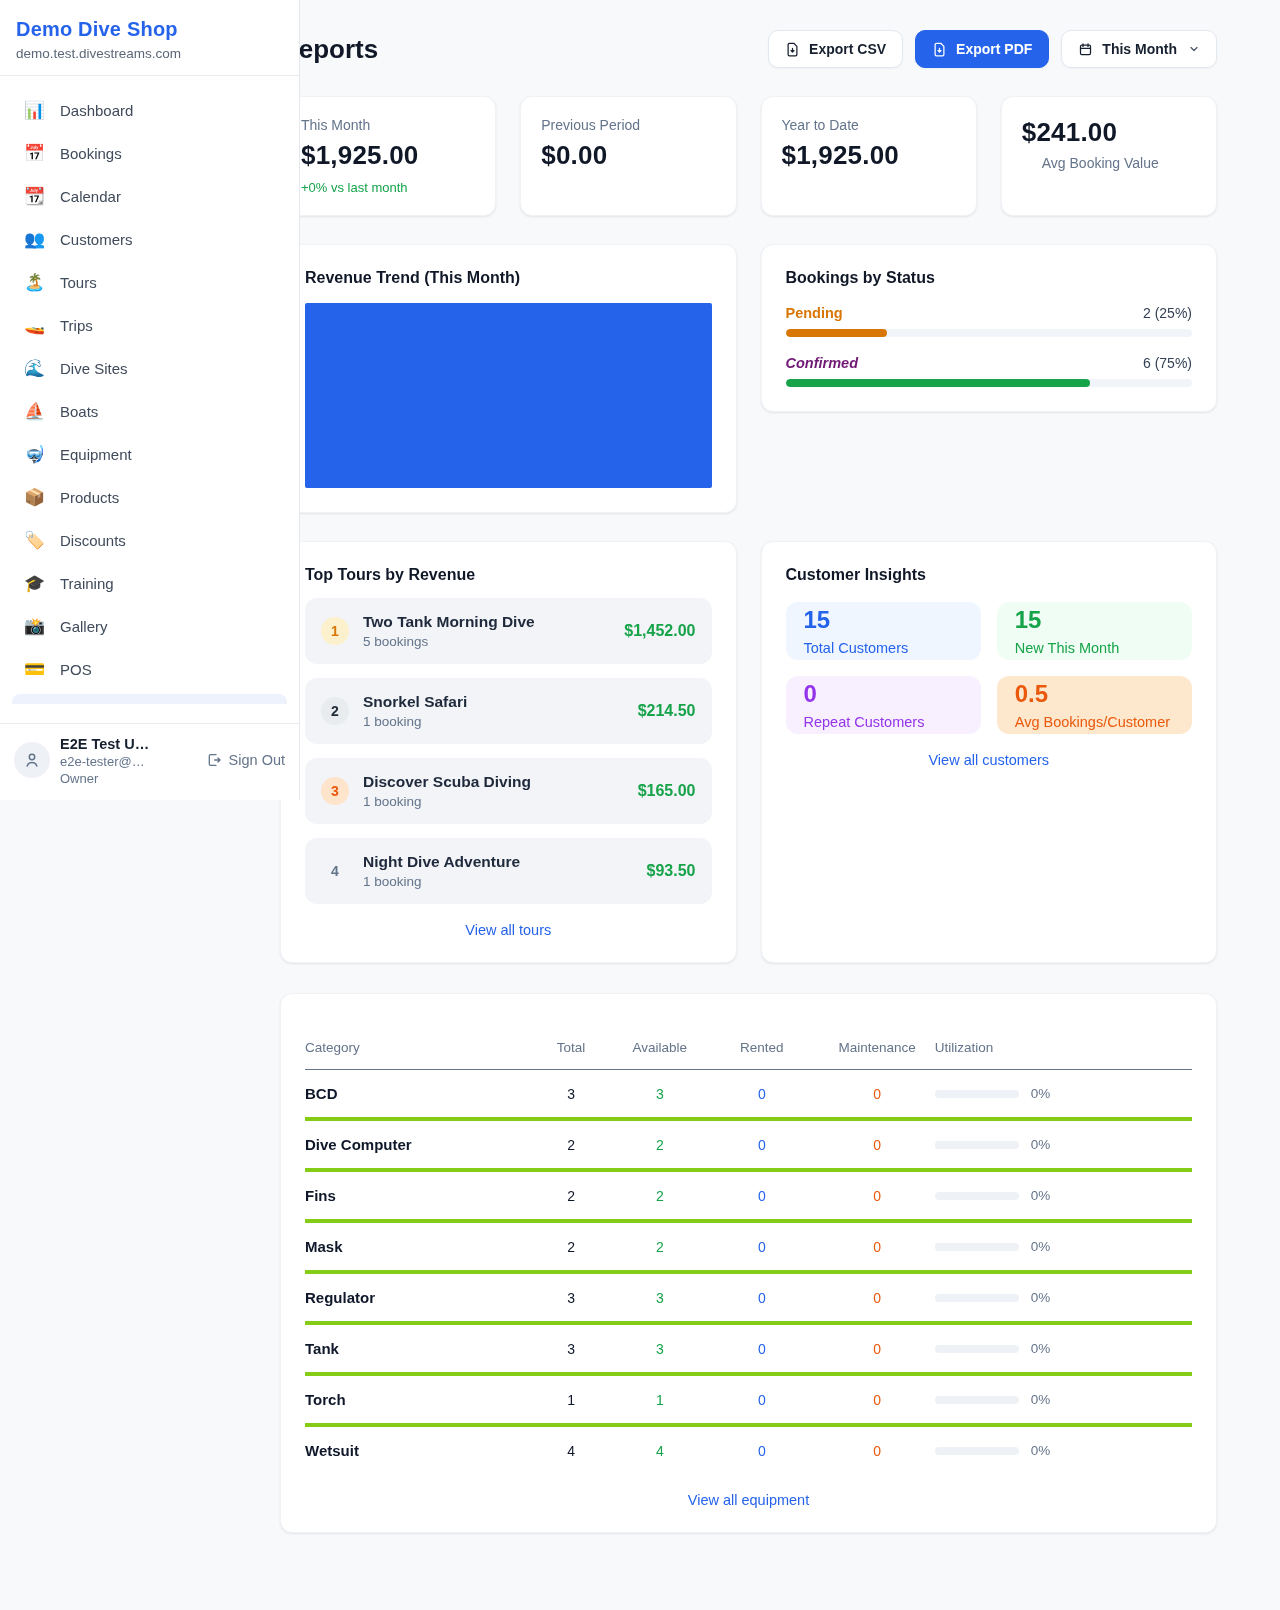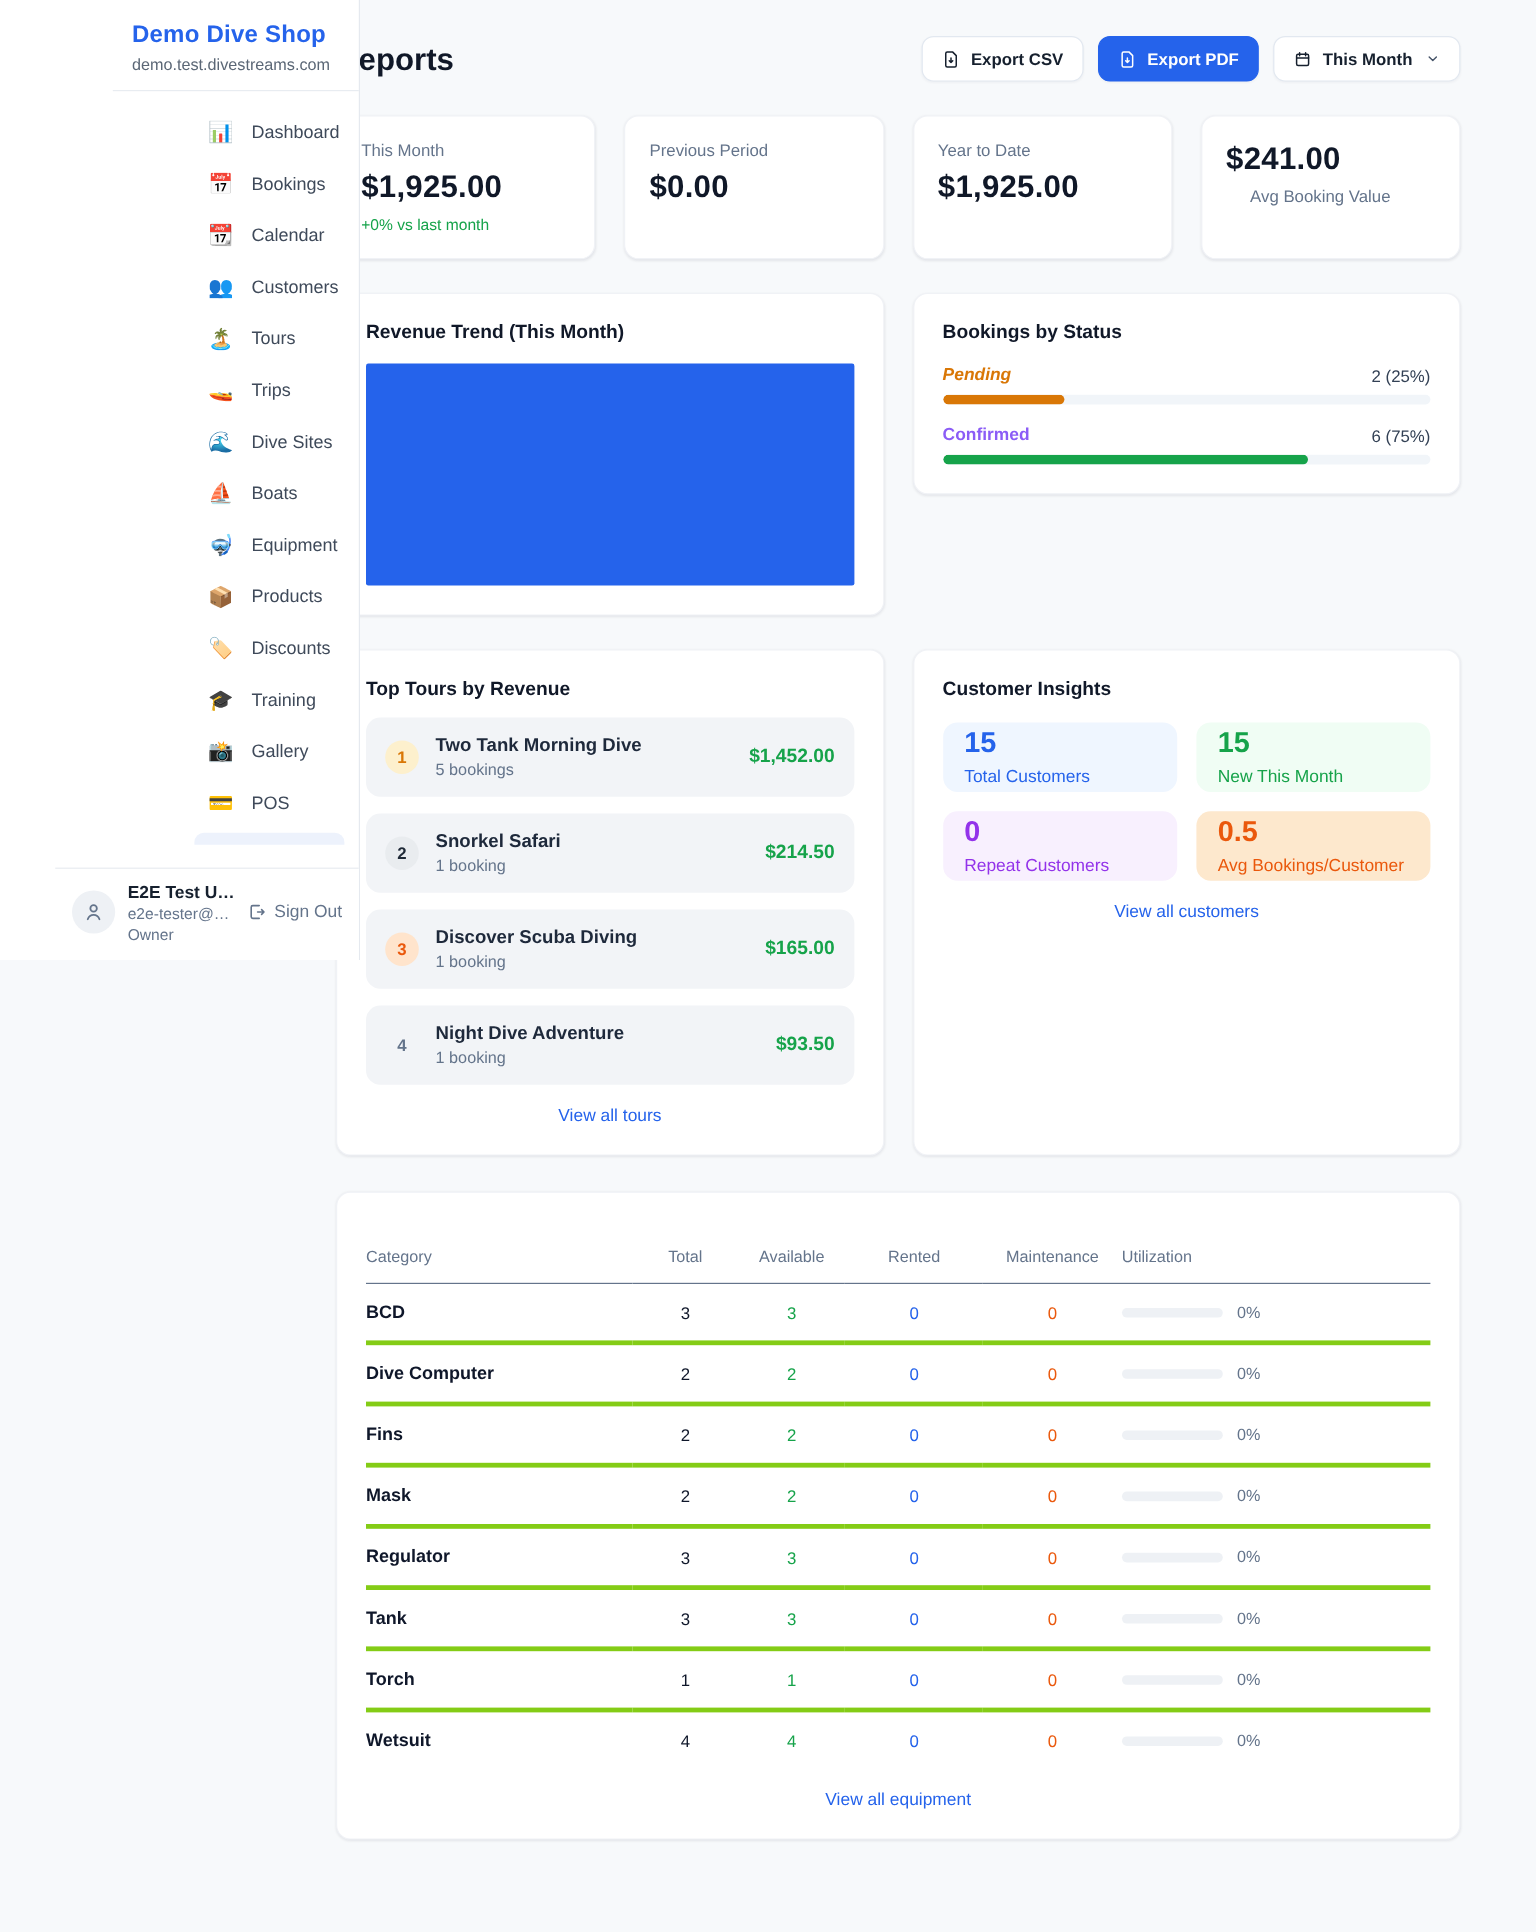--- a/index.html
+++ b/index.html
@@ -8,21 +8,21 @@
     font-family:"Liberation Sans", sans-serif;
     background:#f7f9fb;
     color:#0f172a;
     position:relative;
     overflow:hidden;
   }
   
   .sidebar {
     position:absolute; left:0; top:0; width:300px; height:800px;
     background:#ffffff; border-right:1px solid #e5e9ef;
-    display:flex; flex-direction:column;align-items:flex-end;
+    display:flex; flex-direction:column;
   }
   .side-header { padding:18px 24px 14px 16px; border-bottom:1px solid #e8ecf1; }
   .side-title { color:#2563eb; font-size:20px; font-weight:800; letter-spacing:.2px; }
   .side-sub { color:#5b6776; font-size:13.5px; margin-top:5px; }
   .nav { flex:1; padding-top:16px; overflow:hidden; }
   .nav-item {
     display:flex; align-items:center; gap:14px;
     height:36px; margin:0 0 7px 0; padding:0 16px 0 24px;
     cursor:pointer;
   }
@@ -270,30 +270,30 @@
 
     <div class="grid2 top-align">
       <div class="card card-pad">
         <div class="card-title">Revenue Trend (This Month)</div>
         <div class="chart-rect" style="background: rgb(37, 99, 235);"></div>
       </div>
       <div class="card card-pad">
         <div class="card-title">Bookings by Status</div>
         <div class="status-group">
           <div class="status-row">
-            <span class="status-label" style="color: rgb(217, 119, 6); font-style: italic;">Pending</span>
+            <span class="status-label" style="color: rgb(217, 119, 6);">Pending</span>
             <span class="status-value">2 (25%)</span>
           </div>
           <div class="sbar">
             <span style="width: 25%; background: rgb(217, 119, 6);"></span>
           </div>
         </div>
         <div class="status-group">
           <div class="status-row">
-            <span class="status-label" style="color: #8b5cf6;">Confirmed</span>
+            <span class="status-label" style="color: #701a75; font-style: italic;">Confirmed</span>
             <span class="status-value">6 (75%)</span>
           </div>
           <div class="sbar">
             <span style="width: 75%; background: rgb(22, 163, 74);"></span>
           </div>
         </div>
       </div>
     </div>
 
     <div class="grid2">

